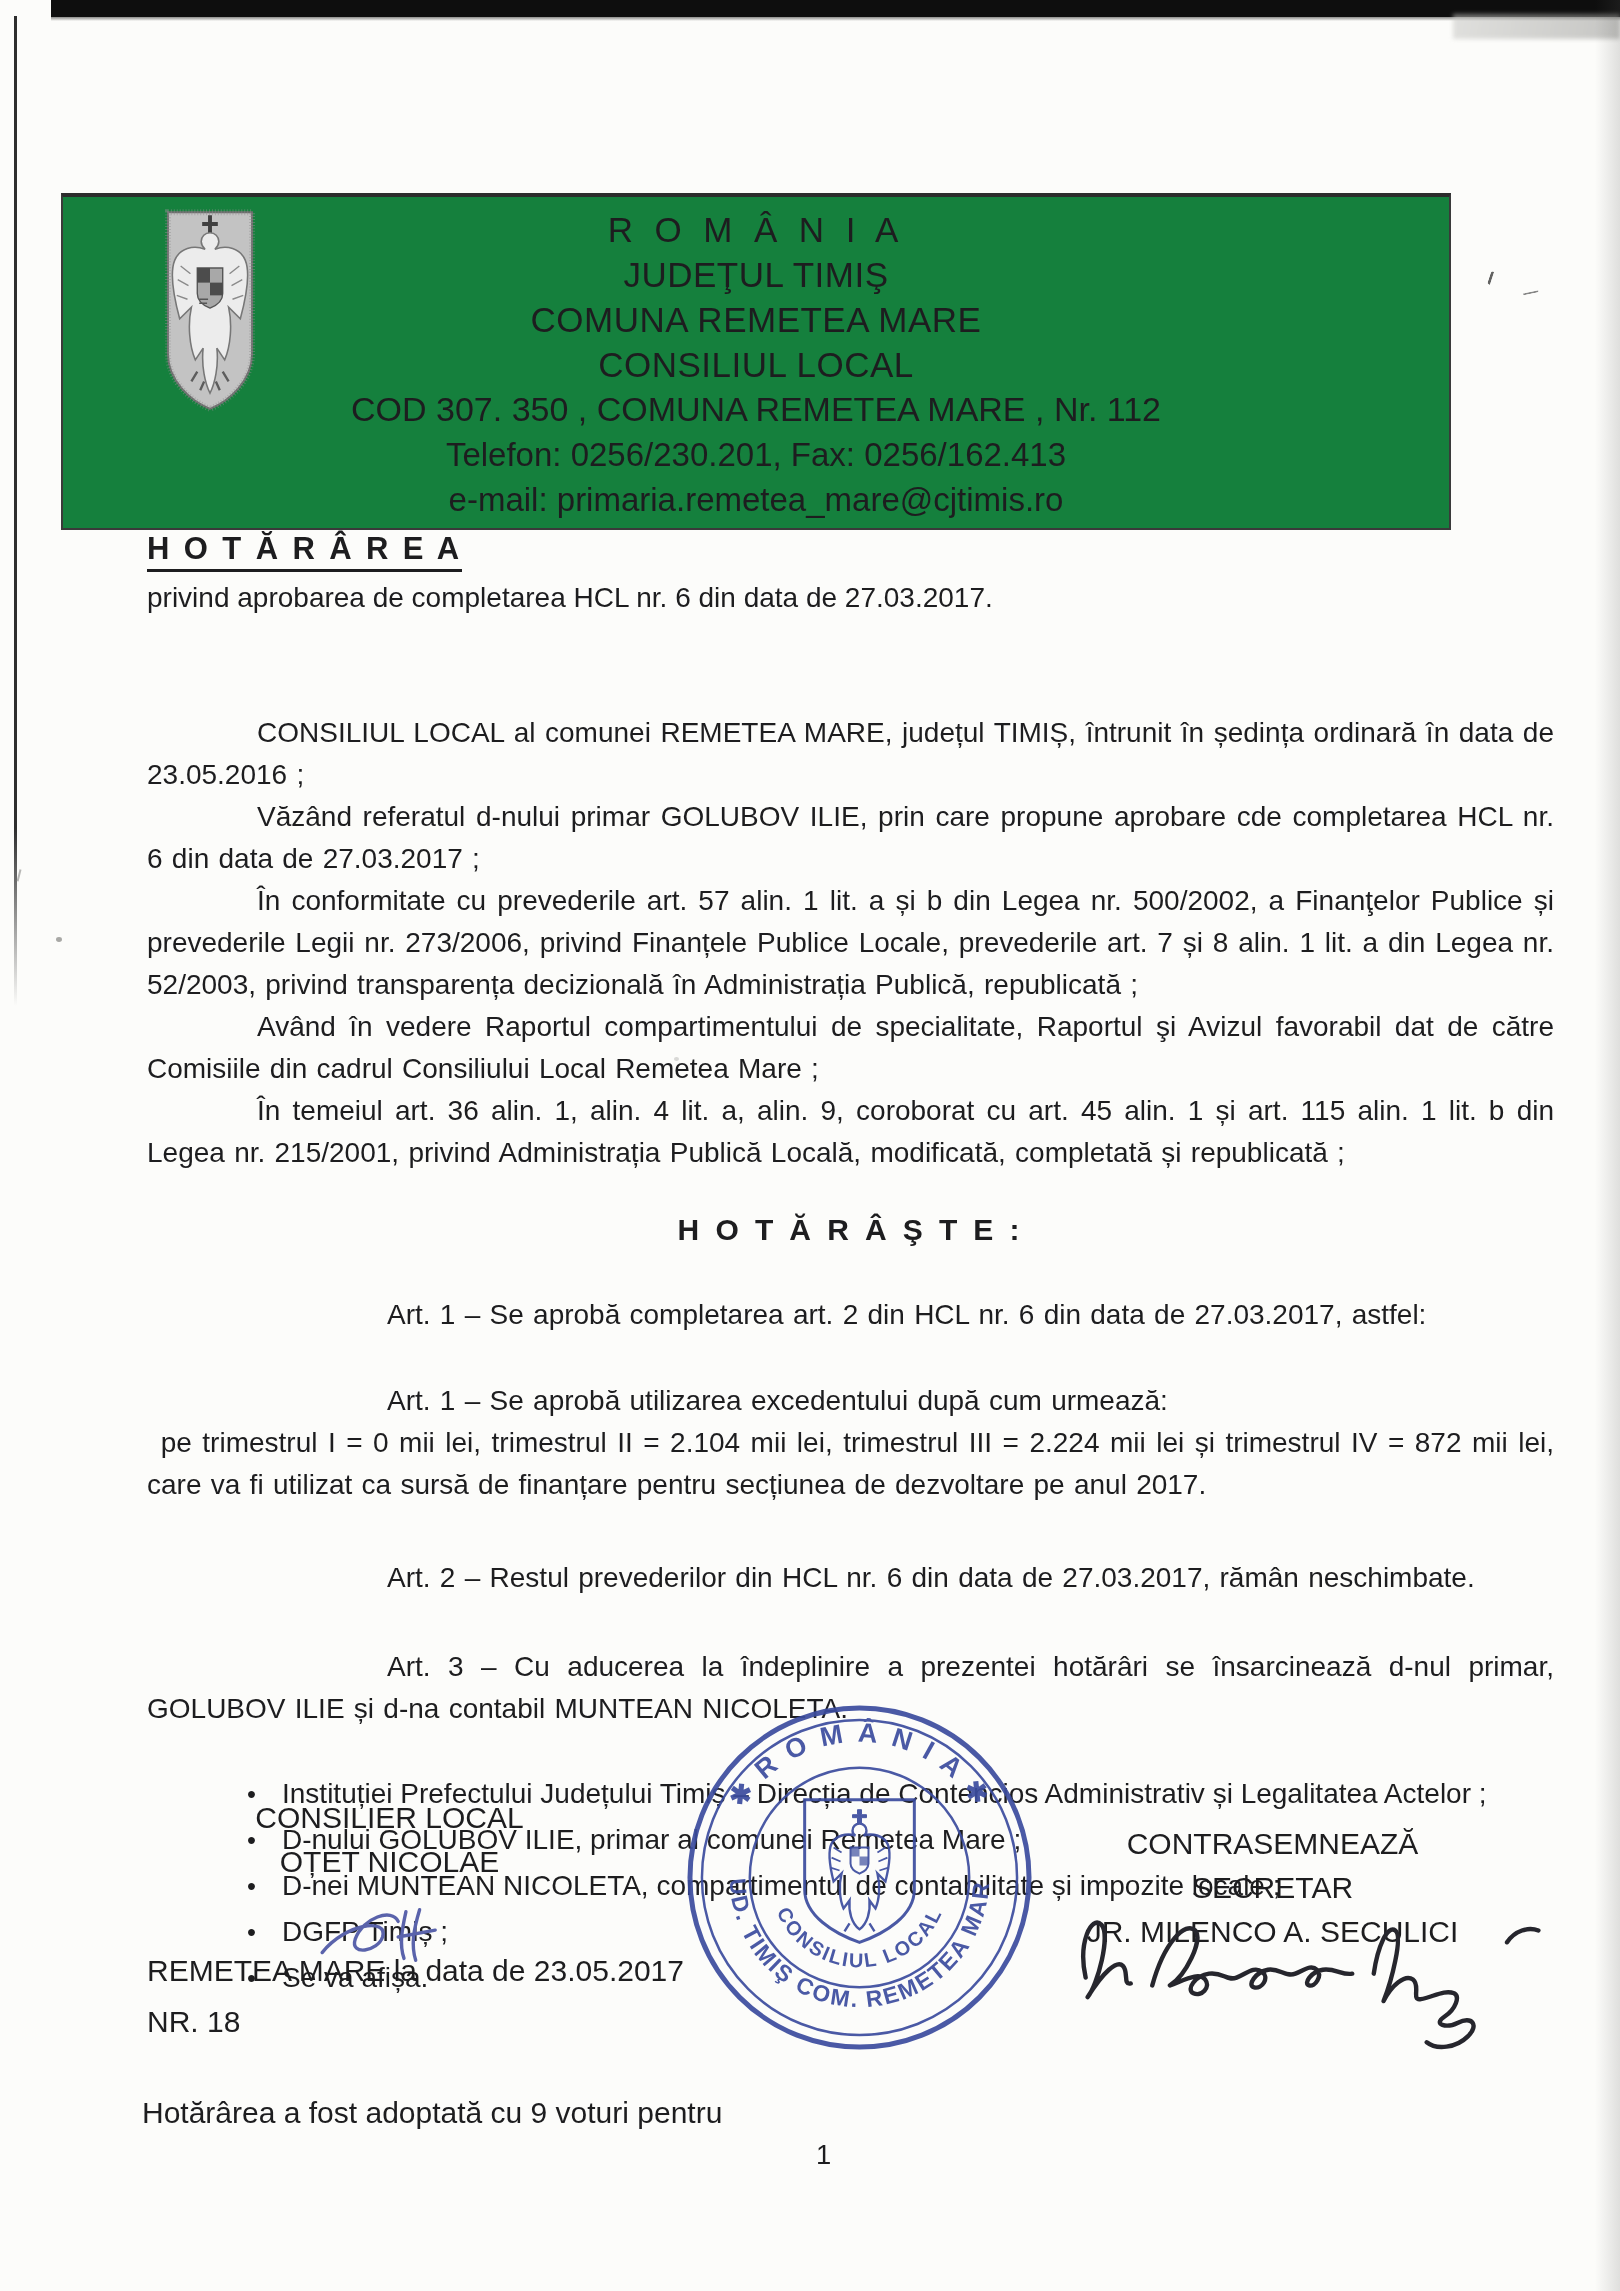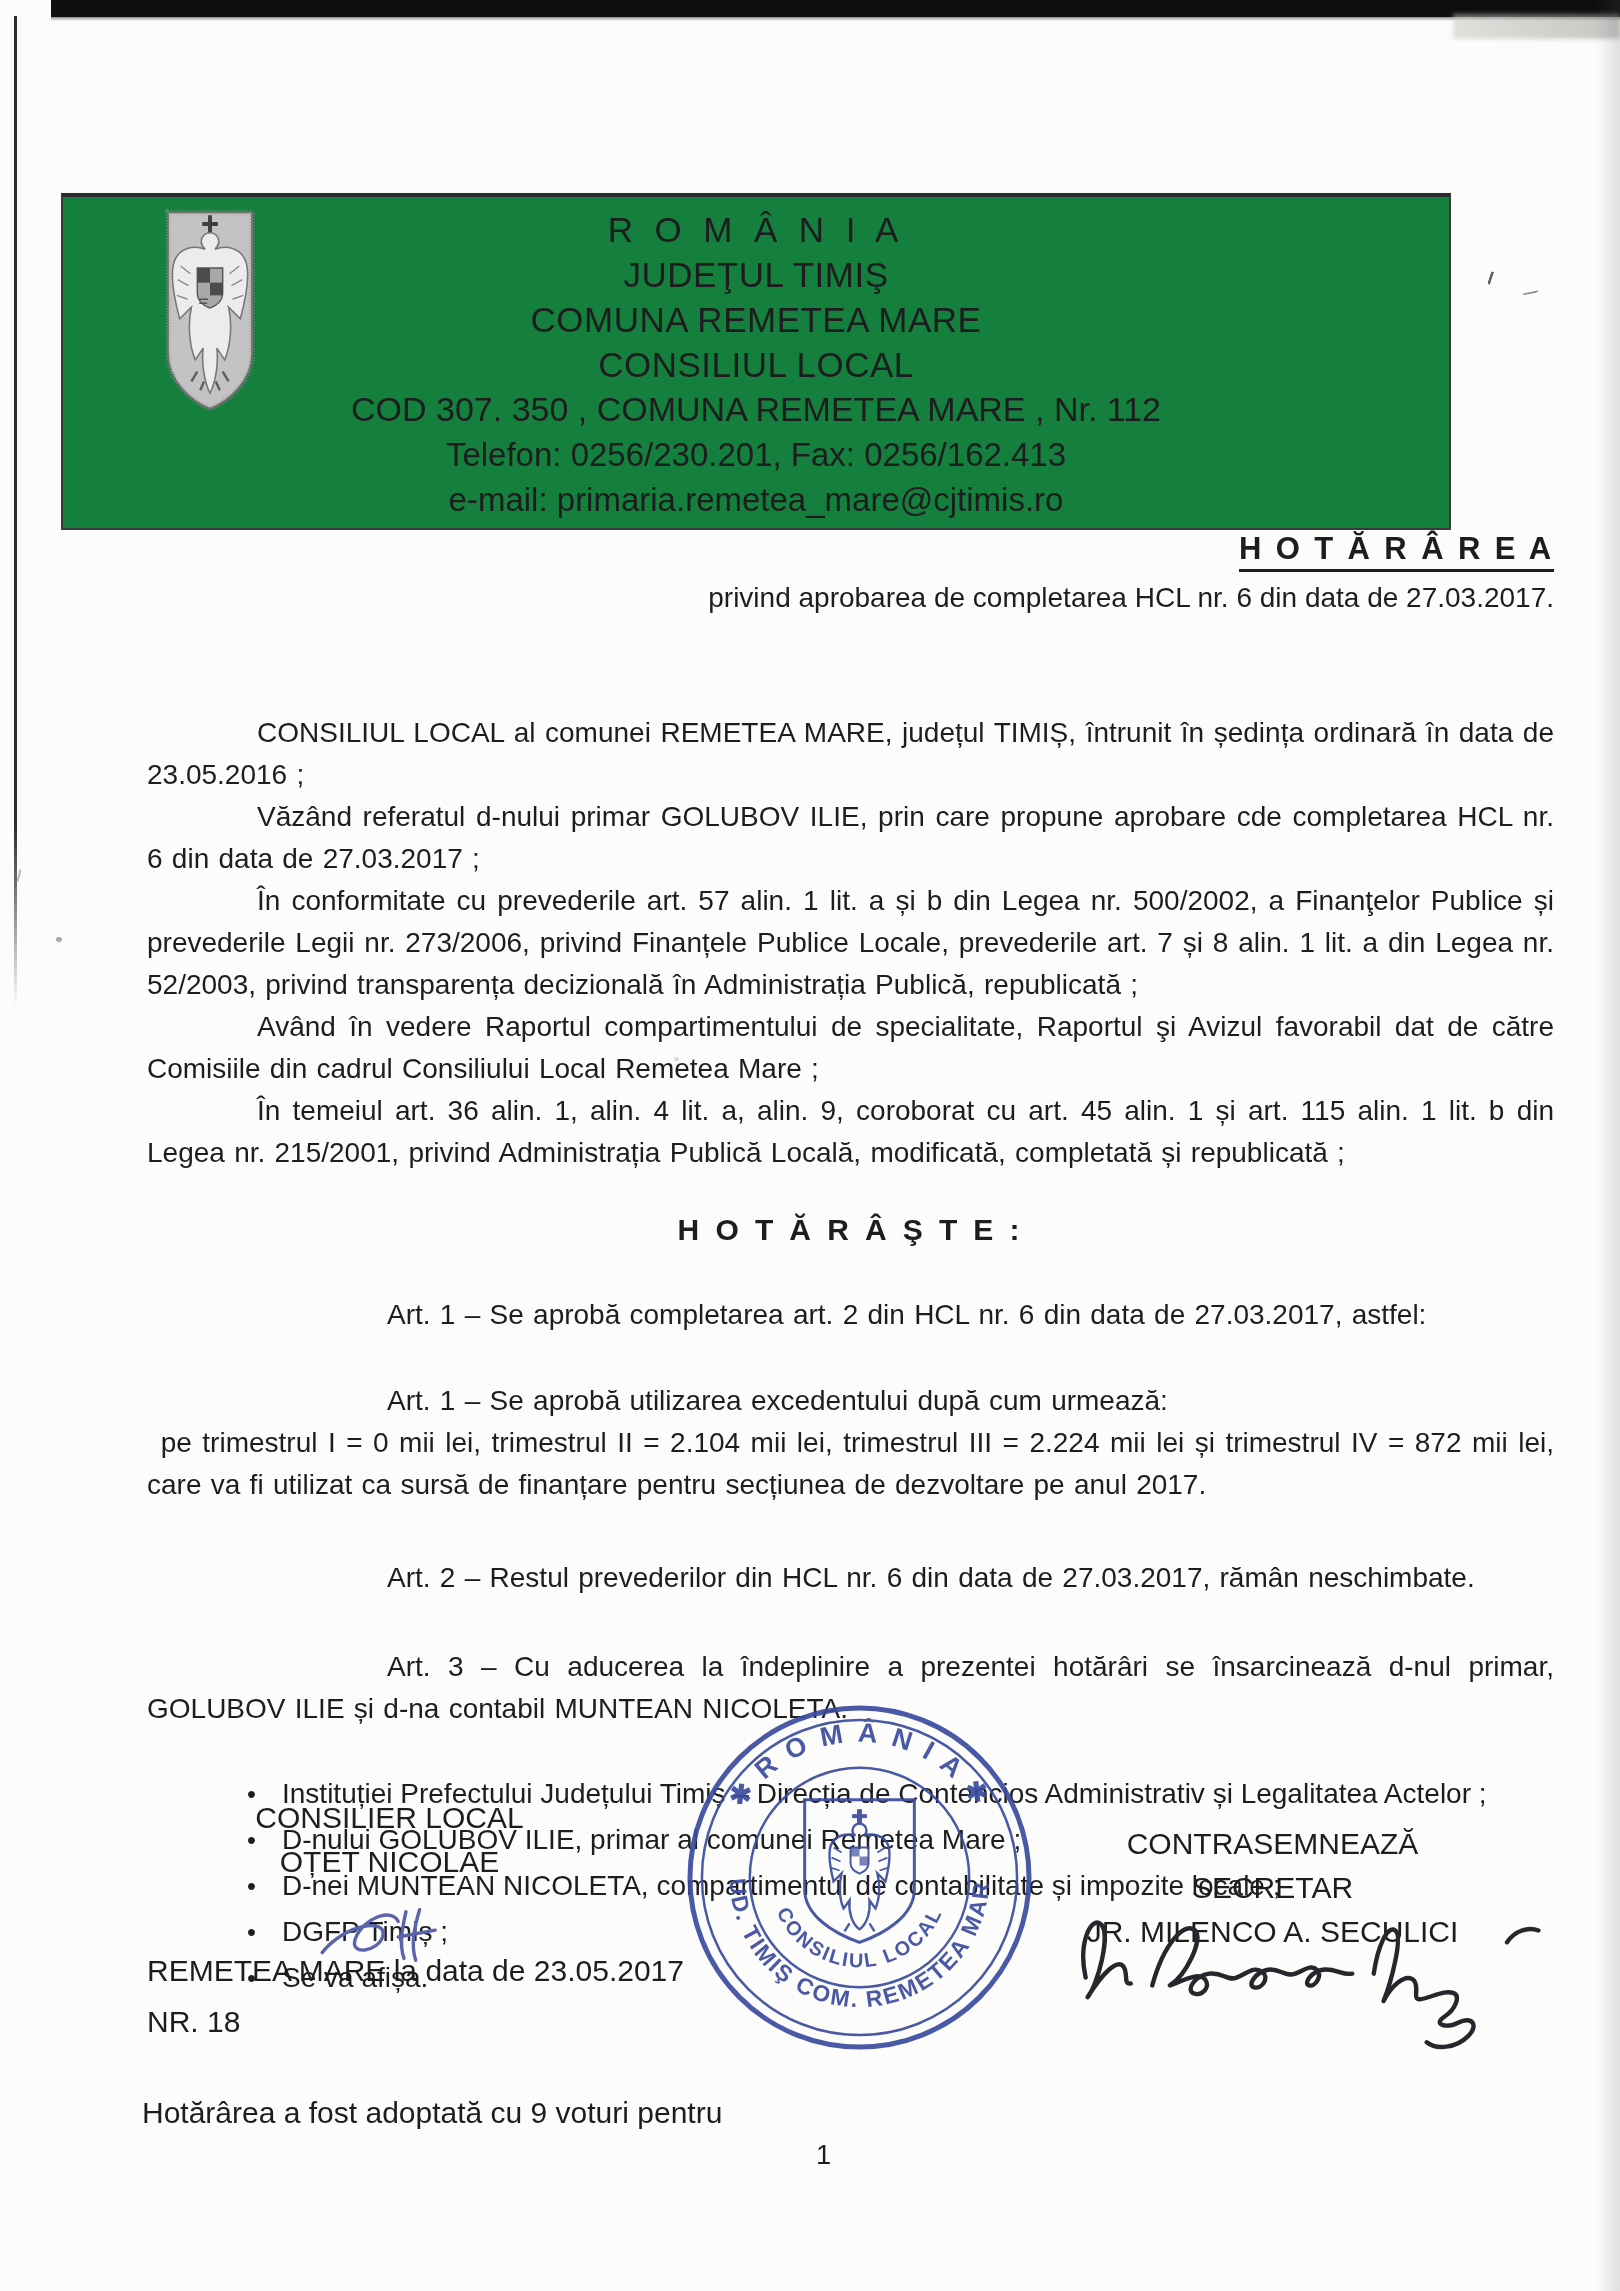--- a/index.html
+++ b/index.html
@@ -38,21 +38,21 @@
   .hdr-l{line-height:45px;white-space:nowrap;}
   .hdr-l1{font-size:35px;letter-spacing:5.9px;}
   .hdr-l2,.hdr-l3,.hdr-l4{font-size:35px;letter-spacing:0.5px;}
   .hdr-l5{font-size:34px;}
   .hdr-l6{font-size:33px;}
   .hdr-l7{font-size:33px;}
   .coa{position:absolute;left:102px;top:11.8px;width:90px;height:204px;}
 
   
   .doc{position:absolute;left:147px;top:531px;width:1407px;}
-  .title-wrap{text-align:right;}
+  .title-wrap{text-align:left;}
   .title-main{display:inline-block;font-weight:bold;font-size:31px;letter-spacing:2.9px;
     border-bottom:3.9px solid #1d1d1f;padding-bottom:2px;}
   .title-sub{font-size:28px;margin-top:9.8px;}
   .preamble{margin-top:98px;}
   .para{font-size:28px;line-height:42px;text-align:justify;margin:0;word-spacing:1.5px;}
   .indent{text-indent:110px;}
   .art-indent{text-indent:240px;}
   .small-indent{text-indent:13.7px;}
   .decision-heading{text-align:center;font-weight:bold;font-size:30px;letter-spacing:3.9px;
     margin-top:39px;margin-bottom:0;}

